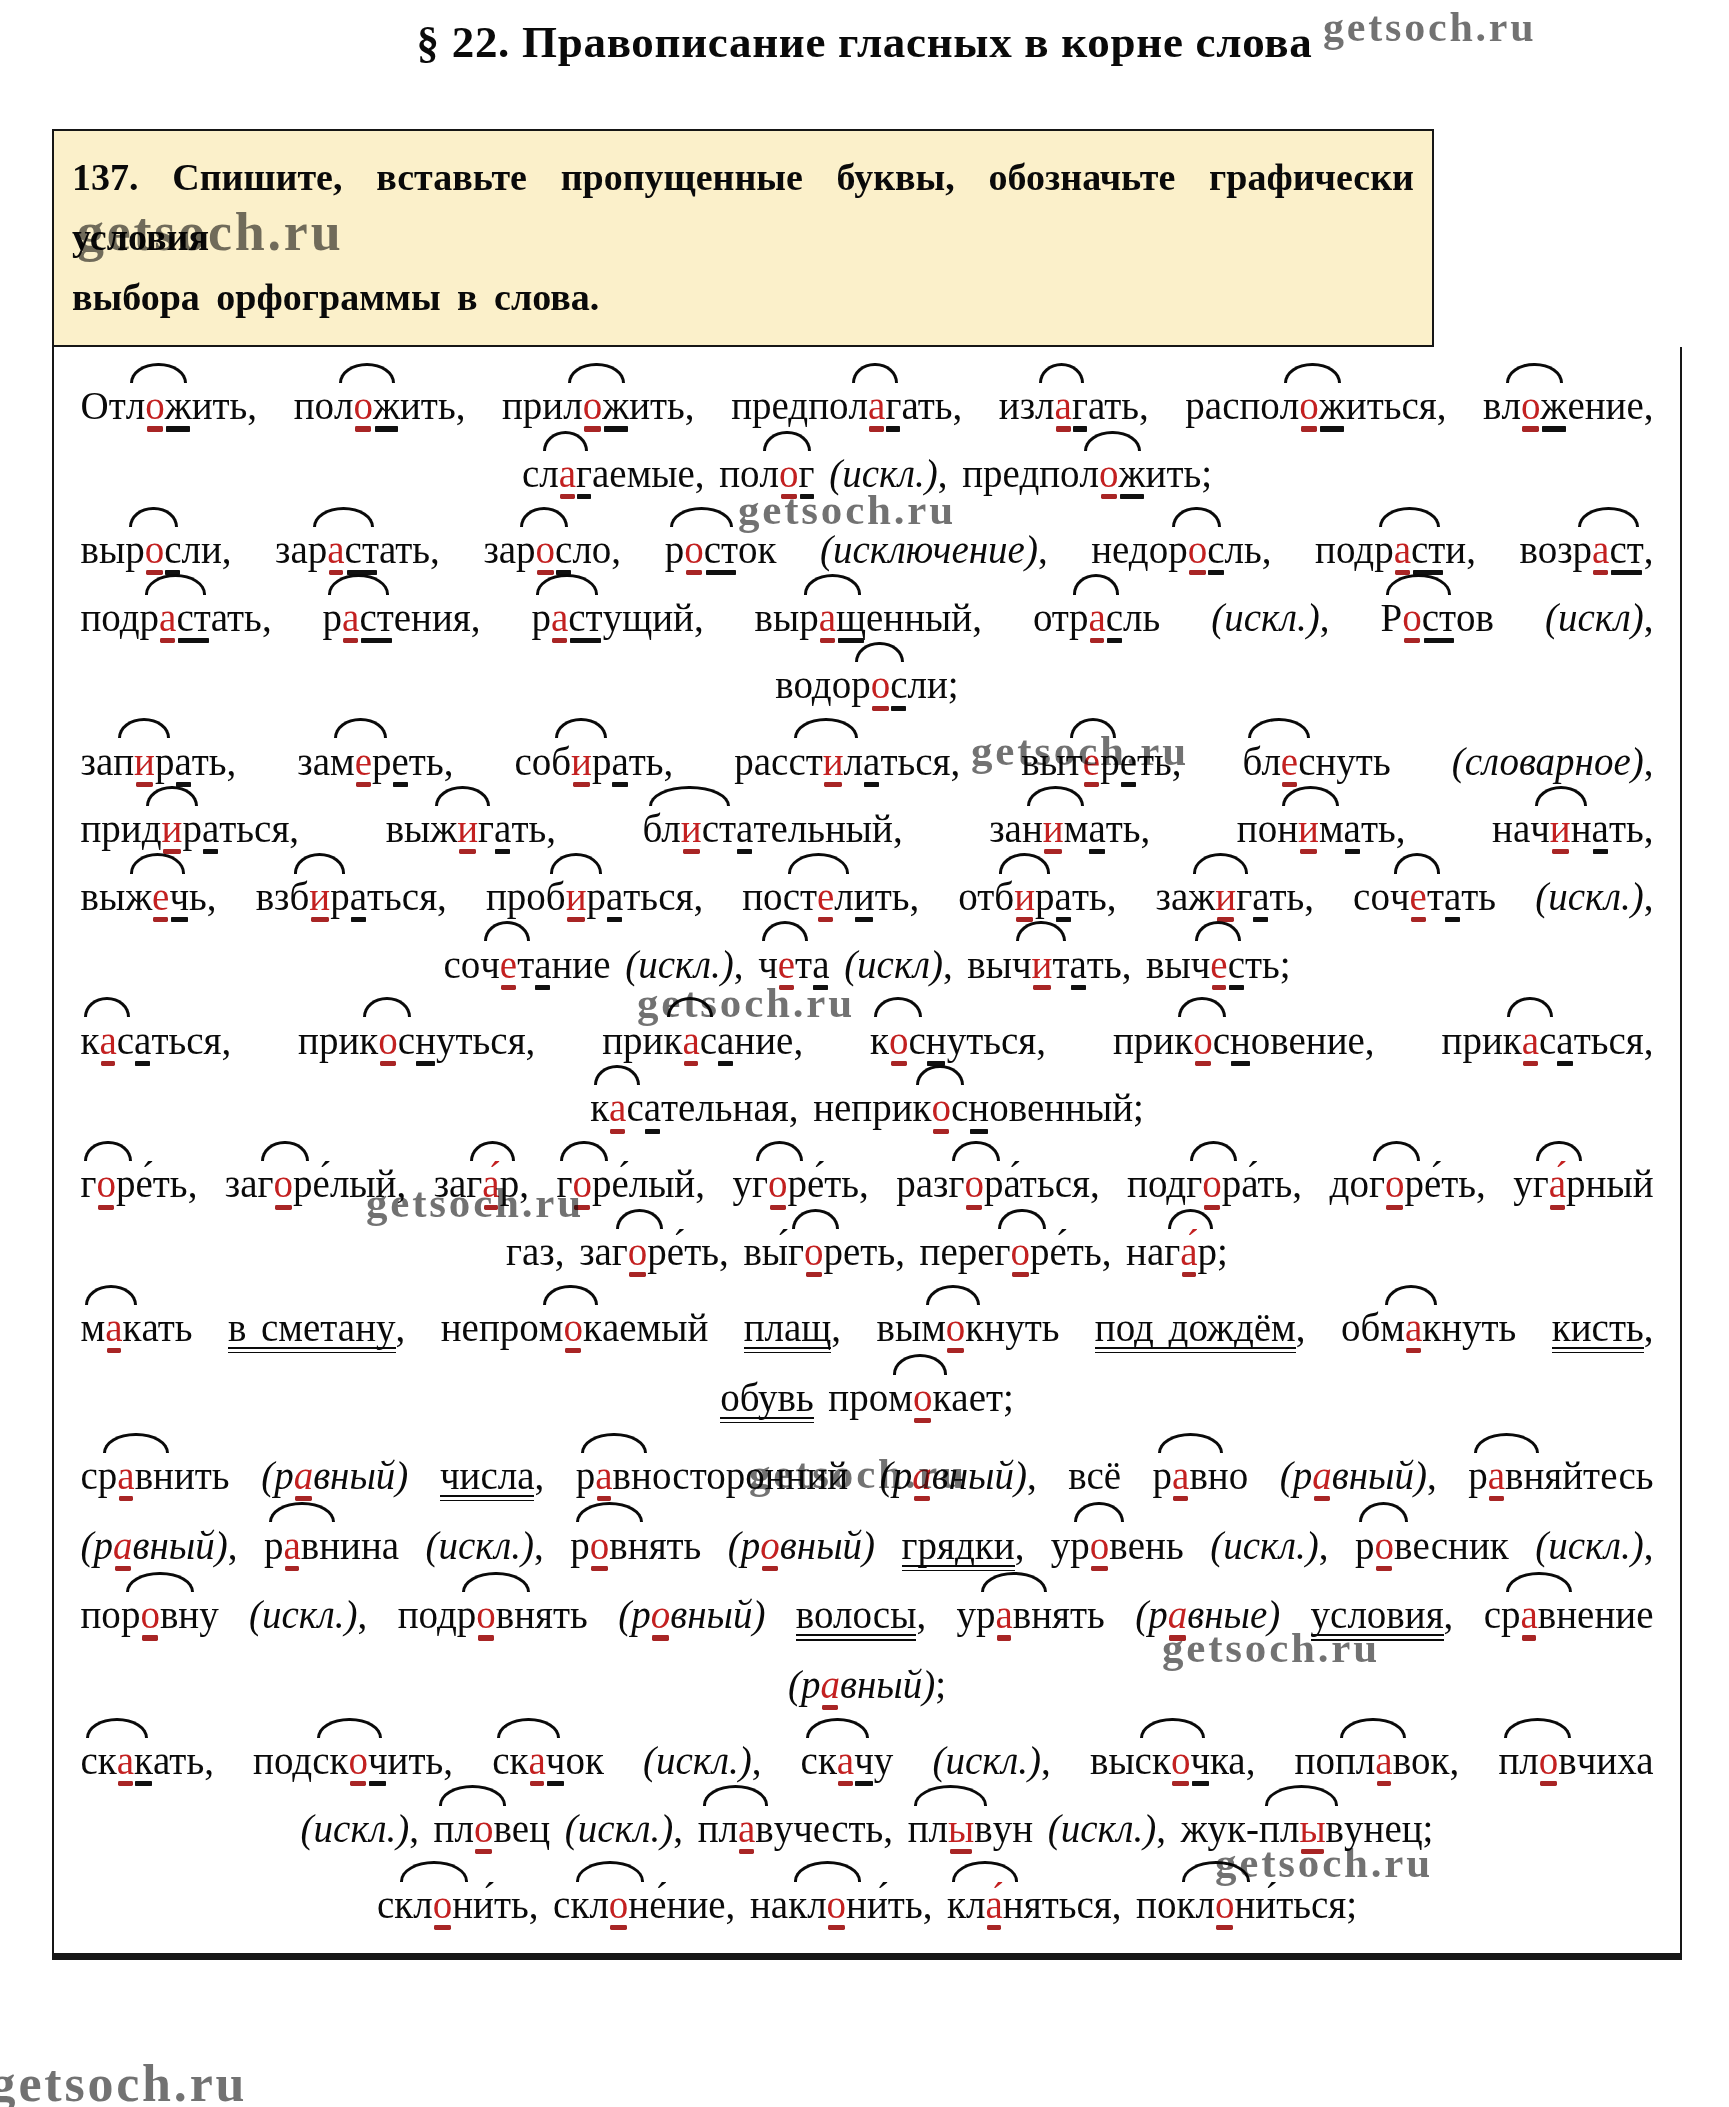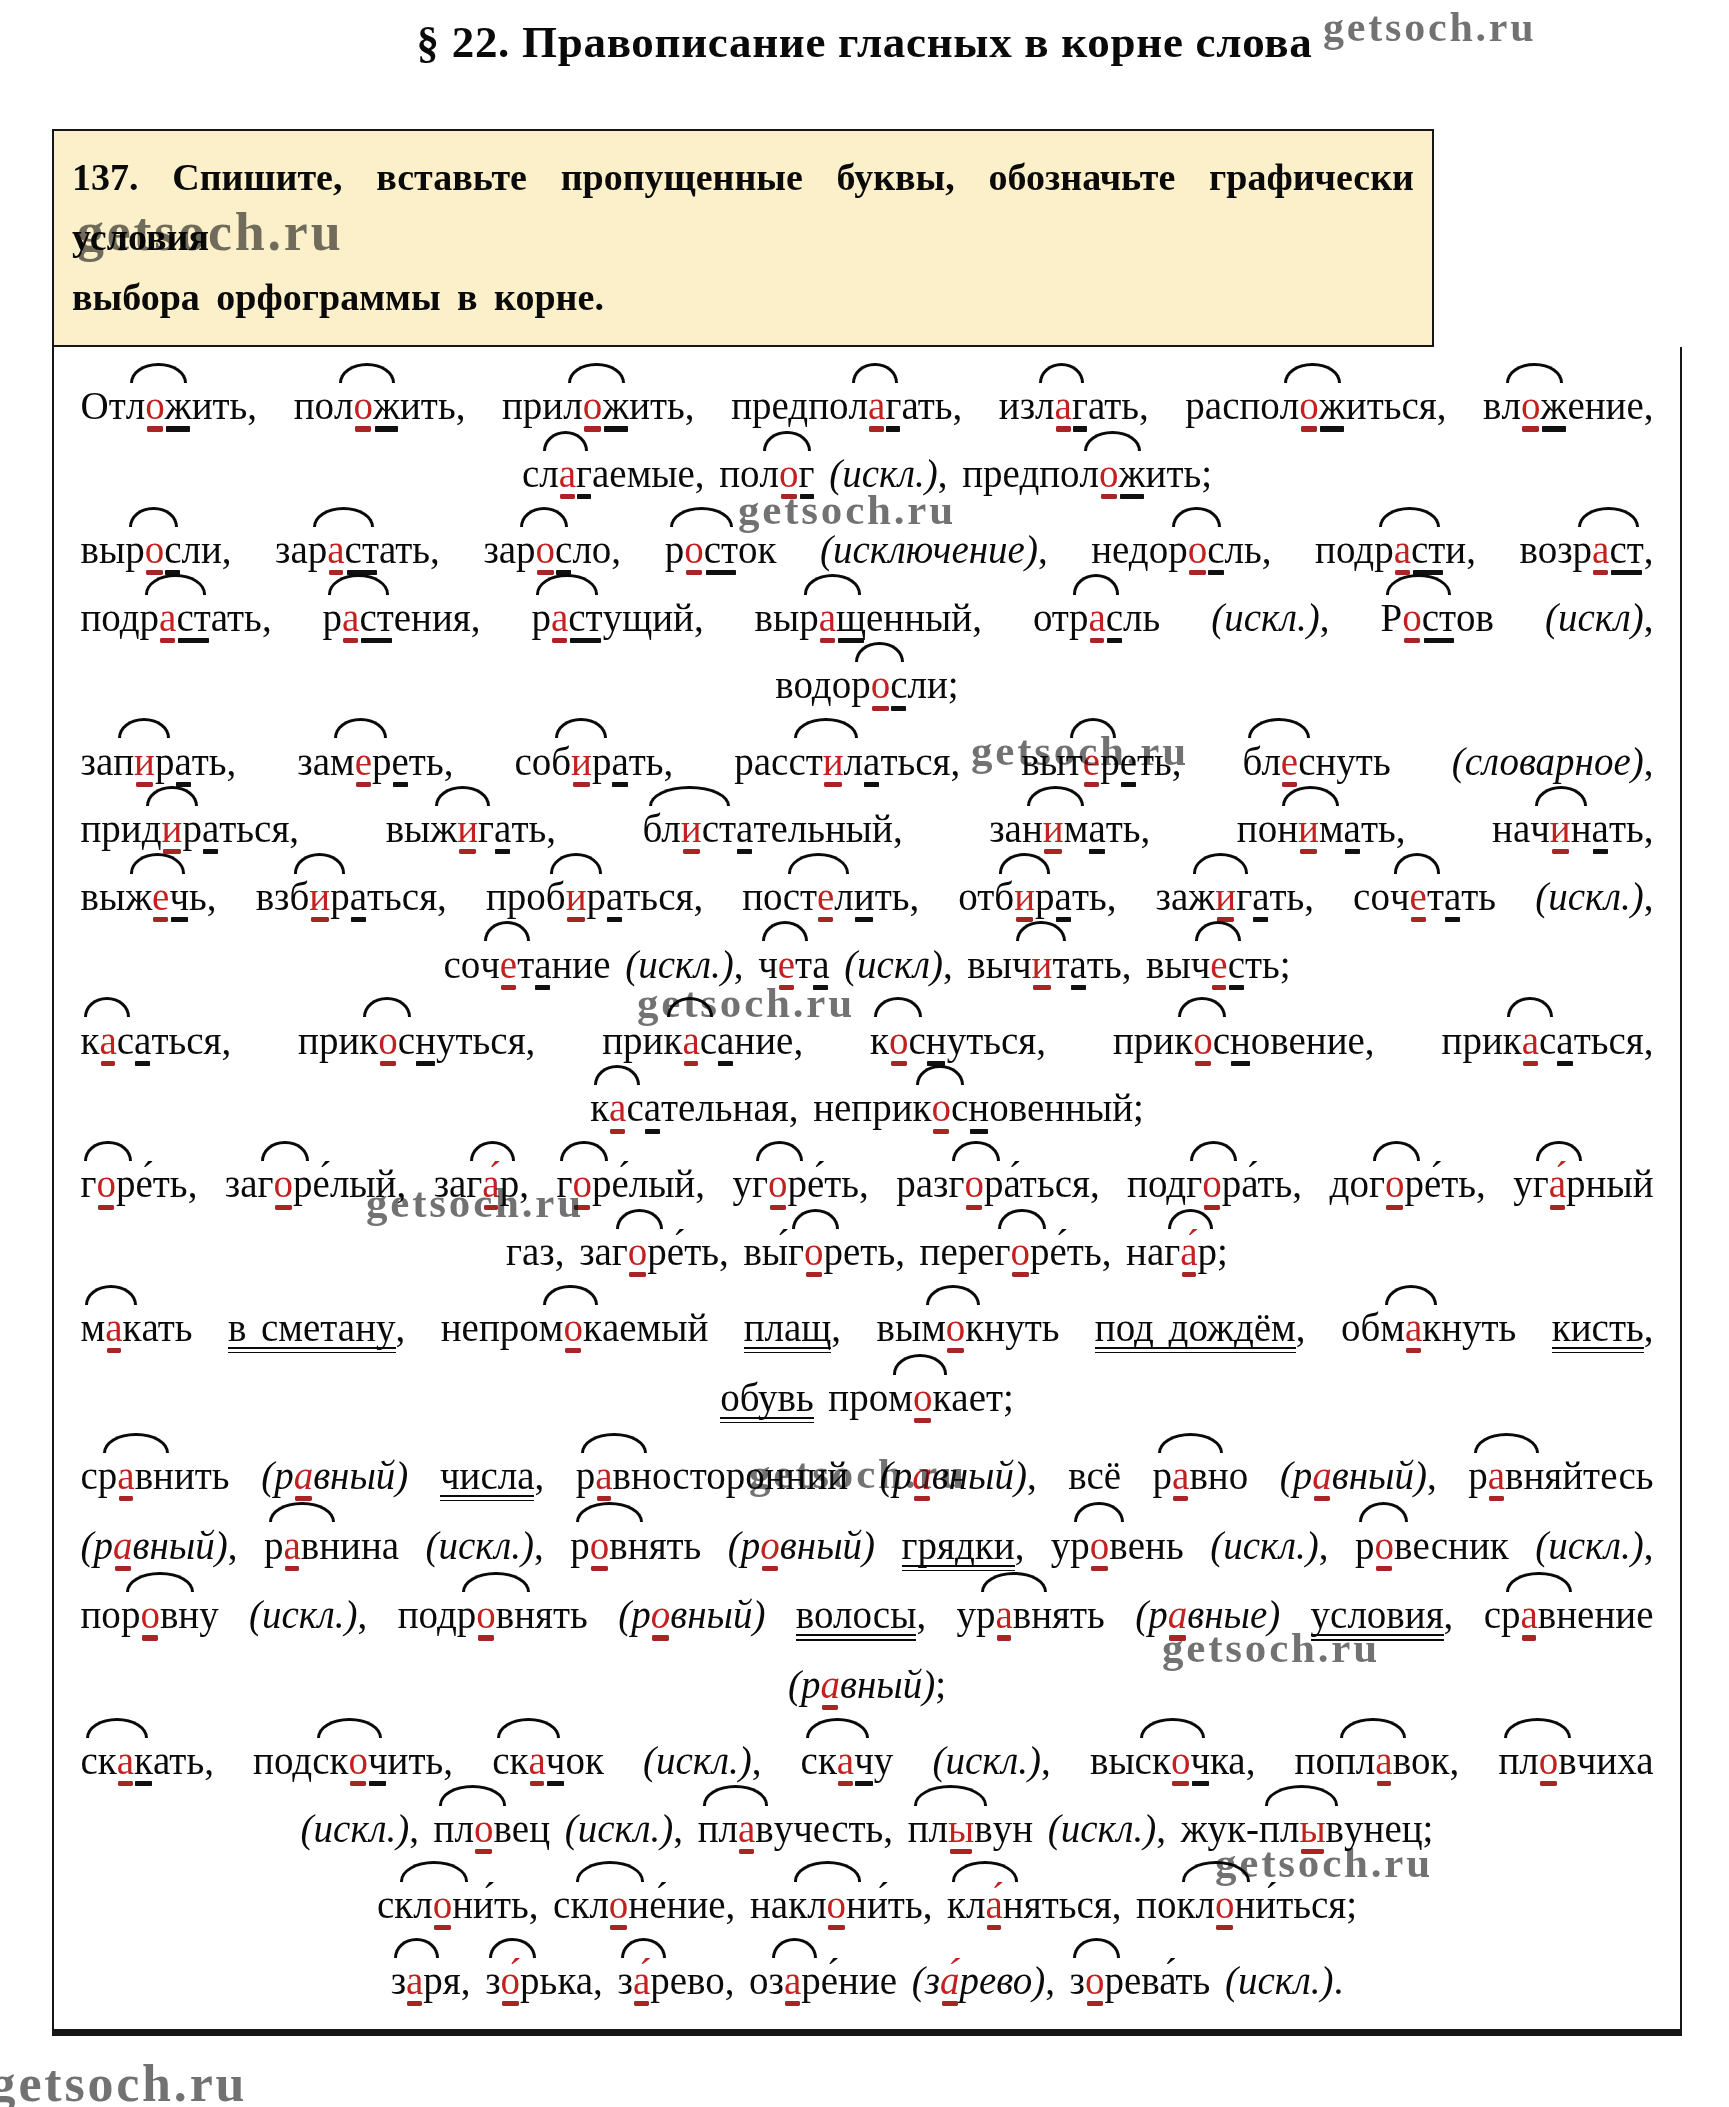--- a/index.html
+++ b/index.html
@@ -56,21 +56,21 @@
     letter-spacing:2.8px;white-space:nowrap;pointer-events:none;
   }
 </style>
 </head>
 <body>
 
 <h1 class="page-title">§ 22. Правописание гласных в корне слова</h1>
 
 <div class="task-box">
   <div class="task-line j">137. Спишите, вставьте пропущенные буквы, обозначьте графически условия</div>
-  <div class="task-line">выбора орфограммы в корне.</div>
+  <div class="task-line">выбора орфограммы в слова.</div>
 </div>
 
 <div class="main-box" id="content">
     <div class="para">
       <div class="line j">От<span class="root">л<span class="og">о</span><span class="cnd">ж</span></span>ить, по<span class="root">л<span class="og">о</span><span class="cnd">ж</span></span>ить, при<span class="root">л<span class="og">о</span><span class="cnd">ж</span></span>ить, предпо<span class="root">л<span class="og">а</span><span class="cnd">г</span></span>ать, из<span class="root">л<span class="og">а</span><span class="cnd">г</span></span>ать, распо<span class="root">л<span class="og">о</span><span class="cnd">ж</span></span>иться, в<span class="root">л<span class="og">о</span><span class="cnd">ж</span></span>ение,</div>
       <div class="line">с<span class="root">л<span class="og">а</span><span class="cnd">г</span></span>аемые, по<span class="root">л<span class="og">о</span><span class="cnd">г</span></span> <i>(искл.)</i>, предпо<span class="root">л<span class="og">о</span><span class="cnd">ж</span></span>ить;</div>
     </div>
     <div class="para">
       <div class="line j">вы<span class="root">р<span class="og">о</span><span class="cnd">с</span></span>ли, за<span class="root">р<span class="og">а</span><span class="cnd">ст</span></span>ать, за<span class="root">р<span class="og">о</span><span class="cnd">с</span></span>ло, <span class="root">р<span class="og">о</span><span class="cnd">ст</span></span>ок <i>(исключение)</i>, недо<span class="root">р<span class="og">о</span><span class="cnd">с</span></span>ль, под<span class="root">р<span class="og">а</span><span class="cnd">ст</span></span>и, воз<span class="root">р<span class="og">а</span><span class="cnd">ст</span></span>,</div>
       <div class="line j">под<span class="root">р<span class="og">а</span><span class="cnd">ст</span></span>ать, <span class="root">р<span class="og">а</span><span class="cnd">ст</span></span>ения, <span class="root">р<span class="og">а</span><span class="cnd">ст</span></span>ущий, вы<span class="root">р<span class="og">а</span><span class="cnd">щ</span></span>енный, от<span class="root">р<span class="og">а</span><span class="cnd">с</span></span>ль <i>(искл.)</i>, <span class="root">Р<span class="og">о</span><span class="cnd">ст</span></span>ов <i>(искл)</i>,</div>
@@ -100,23 +100,20 @@
       <div class="line j">по<span class="root">р<span class="og">о</span>вн</span>у <i>(искл.)</i>, под<span class="root">р<span class="og">о</span>вн</span>ять <i>(р<span class="og">о</span>вный)</i> <span class="unw">волосы</span>, у<span class="root">р<span class="og">а</span>вн</span>ять <i>(р<span class="og">а</span>вные)</i> <span class="unw">условия</span>, с<span class="root">р<span class="og">а</span>вн</span>ение</div>
       <div class="line"><i>(р<span class="og">а</span>вный)</i>;</div>
     </div>
     <div class="para">
       <div class="line j"><span class="root">ск<span class="og">а</span><span class="cnd">к</span></span>ать, под<span class="root">ск<span class="og">о</span><span class="cnd">ч</span></span>ить, <span class="root">ск<span class="og">а</span><span class="cnd">ч</span></span>ок <i>(искл.)</i>, <span class="root">ск<span class="og">а</span><span class="cnd">ч</span></span>у <i>(искл.)</i>, вы<span class="root">ск<span class="og">о</span><span class="cnd">ч</span></span>ка, по<span class="root">пл<span class="og">а</span>в</span>ок, <span class="root">пл<span class="og">о</span>в</span>чиха</div>
       <div class="line"><i>(искл.)</i>, <span class="root">пл<span class="og">о</span>в</span>ец <i>(искл.)</i>, <span class="root">пл<span class="og">а</span>в</span>учесть, <span class="root">пл<span class="og">ы</span>в</span>ун <i>(искл.)</i>, жук-<span class="root">пл<span class="og">ы</span>в</span>унец;</div>
     </div>
     <div class="para">
       <div class="line">с<span class="root">кл<span class="og">о</span>н</span>и́ть, с<span class="root">кл<span class="og">о</span>н</span>е́ние, на<span class="root">кл<span class="og">о</span>н</span>и́ть, <span class="root">кл<span class="og">а́</span>н</span>яться, по<span class="root">кл<span class="og">о</span>н</span>и́ться;</div>
     </div>
-    <div class="para">
-      <div class="line"><span class="root">з<span class="og">а</span>р</span>я, <span class="root">з<span class="og">о́</span>р</span>ька, <span class="root">з<span class="og">а́</span>р</span>ево, о<span class="root">з<span class="og">а</span>р</span>е́ние <i>(з<span class="og">а́</span>рево)</i>, <span class="root">з<span class="og">о</span>р</span>ева́ть <i>(искл.)</i>.</div>
-    </div>
   </div>
 
 <div id="wm-layer">
     <span class="watermark" style="left: 1323px; top: 2.8px; font-size: 42px;">getsoch.ru</span>
     <span class="watermark" style="left: 77px; top: 201px; font-size: 54px;">getsoch.ru</span>
     <span class="watermark" style="left: 738px; top: 485px; font-size: 43px;">getsoch.ru</span>
     <span class="watermark" style="left: 971px; top: 726px; font-size: 43px;">getsoch.ru</span>
     <span class="watermark" style="left: 637px; top: 978px; font-size: 43px;">getsoch.ru</span>
     <span class="watermark" style="left: 366px; top: 1178px; font-size: 43px;">getsoch.ru</span>
     <span class="watermark" style="left: 749px; top: 1449px; font-size: 43px;">getsoch.ru</span>

